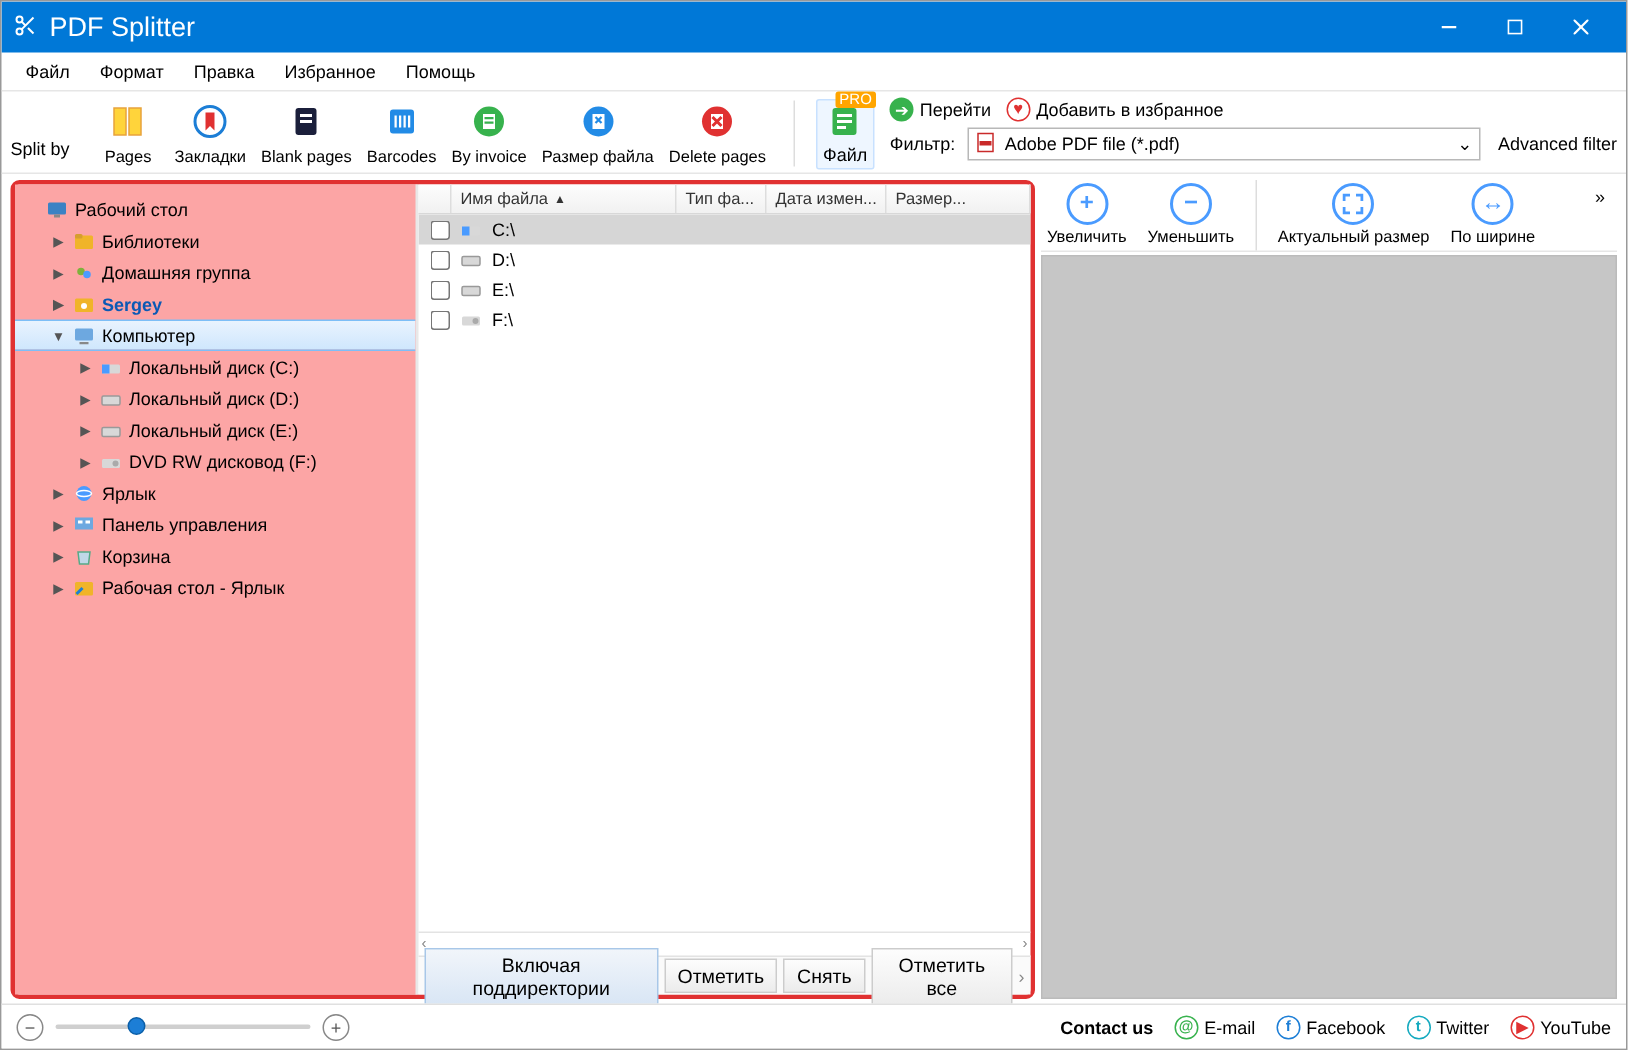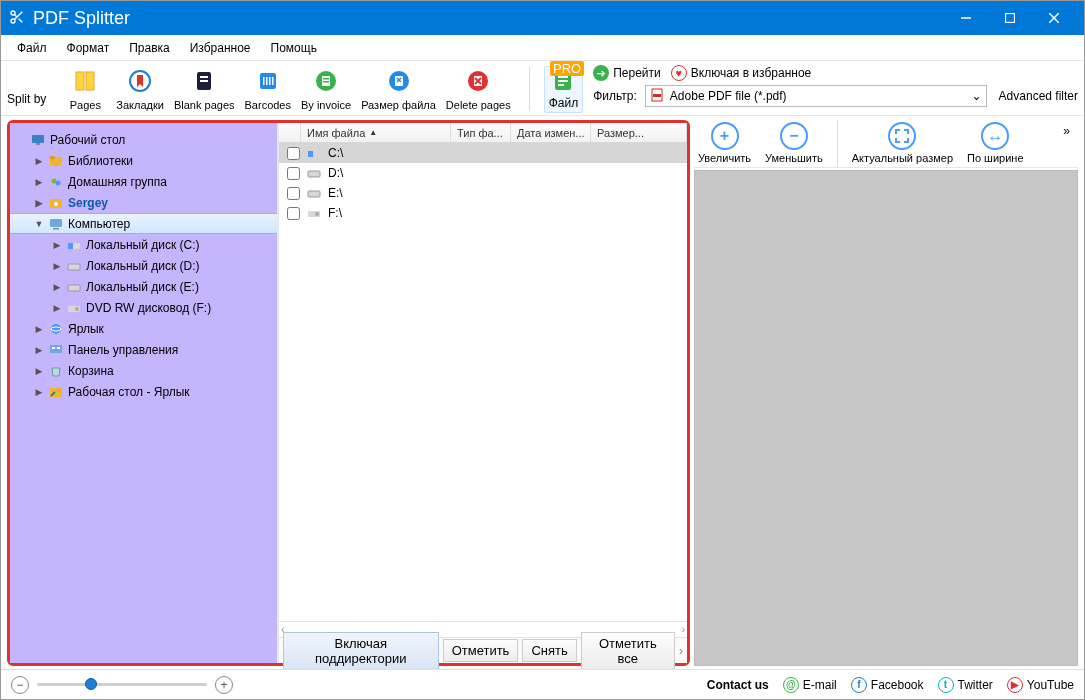--- a/index.html
+++ b/index.html
@@ -19,39 +19,39 @@
 
 .ribbon { display: flex; align-items: flex-start; padding: 4px 6px 2px 6px; border-bottom: 1px solid #e6e6e6; gap: 0; }
 .splitby { display: flex; align-items: center; gap: 8px; }
 .splitby .lbl { margin-right: 6px; padding-top: 20px; }
 .tbbtn { display: flex; flex-direction: column; align-items: center; justify-content: flex-end; gap: 4px; min-width: 50px; padding: 2px 4px; cursor: pointer; }
 .tbbtn .ico { width: 28px; height: 28px; display: flex; align-items: center; justify-content: center; }
 .tbbtn .txt { font-size: 11px; white-space: nowrap; }
 .vsep { width: 1px; background: #ddd; margin: 2px 6px; align-self: stretch; }
 
 .reportbtn { position: relative; border: 1px solid #c8e1ff; background: #eef6ff; border-radius: 2px; padding: 2px 4px; display: flex; flex-direction: column; align-items: center; cursor: pointer;}
-.pro-badge { position: absolute; top: -6px; right: -2px; background: #ffa500; color: #fff; font-size: 13px; padding: 0 3px; border-radius: 2px; }
+.pro-badge { position: absolute; top: -6px; right: -2px; background: #ffa500; color: #fff; font-size: 10px; padding: 0 3px; border-radius: 2px; }
 
 .ribbon-right { display: flex; flex-direction: column; gap: 4px; margin-left: 10px; flex: 1; }
 .rr-row1 { display: flex; align-items: center; gap: 10px; }
 .chip { display: flex; align-items: center; gap: 4px; cursor: pointer; }
 .chip .circ { width: 16px; height: 16px; border-radius: 50%; display: flex; align-items: center; justify-content: center; color: #fff; font-size: 11px; }
 .circ.green { background: #37b24d; }
 .circ.red-heart { background: #fff; border: 1px solid #e03131; color: #e03131; }
 .rr-row2 { display: flex; align-items: center; gap: 6px; }
 .rr-row2 .flt-lbl { margin-right: 2px; }
 .combo { flex: 1; display: flex; align-items: center; border: 1px solid #b8b8b8; height: 22px; padding: 0 4px; background: #fff; gap: 6px; cursor: pointer; max-width: 350px;}
 .combo .caret { margin-left: auto; }
 .adv { margin-left: 6px; cursor: pointer; }
 
 
 .main { display: flex; height: calc(100% - 34px - 26px - 58px - 30px); }
 .left-col { width: 683px; border: 3px solid #e03131; border-radius: 6px; margin: 4px 4px 0 6px; display: flex; flex-direction: column; }
 .left-inner { display: flex; flex: 1; min-height: 0; }
-.tree { width: 268px; background: #c4b5fd; overflow: auto; padding-top: 6px; border-right: 1px solid #e8e8e8; }
+.tree { width: 268px; background: #fca5a5; overflow: auto; padding-top: 6px; border-right: 1px solid #e8e8e8; }
 .tree-row { display: flex; align-items: center; height: 21px; padding-left: 6px; cursor: pointer; gap: 4px; }
 .tree-row.selected { background: linear-gradient(#e9f3fe,#cfe7fd); border: 1px solid #7dbef7; border-left:none; border-right:none; }
 .tree-row.user { color: #0b59b5; font-weight: 600; }
 .tree-row .exp { width: 10px; height: 10px; display: flex; align-items: center; justify-content: center; font-size: 9px; color: #555; }
 .tree-row .ic { width: 16px; height: 16px; display: flex; align-items: center; justify-content: center; }
 
 .filelist { flex: 1; display: flex; flex-direction: column; border-left: 1px solid #e8e8e8; min-width: 0;}
 .fl-head { display: flex; align-items: center; height: 20px; background: linear-gradient(#fdfdfd,#f1f1f1); border-bottom: 1px solid #d8d8d8; font-size: 11px; color: #333; }
 .fl-head .col { padding: 0 6px; border-right: 1px solid #ddd; height: 100%; display: flex; align-items: center; cursor: pointer; position: relative; white-space: nowrap; overflow: hidden;}
 .fl-head .col .sort { margin-left: 4px; font-size: 8px; }
@@ -220,21 +220,21 @@
     </div>
   </div>
   <div class="ribbon-right">
     <div class="rr-row1">
       <div class="chip">
         <span class="circ green">➔</span>
         <span>Перейти</span>
       </div>
       <div class="chip">
         <span class="circ red-heart">♥</span>
-        <span>Включая в избранное</span>
+        <span>Добавить в избранное</span>
       </div>
     </div>
     <div class="rr-row2">
       <span class="flt-lbl">Фильтр:</span>
       <div class="combo">
         <span><svg width="14" height="14">
               <rect x="2" y="1" width="10" height="12" fill="#fff" stroke="#c92a2a"></rect>
               <rect x="3" y="6" width="8" height="3" fill="#c92a2a"></rect>
             </svg></span>
         <span>Adobe PDF file (*.pdf)</span>

